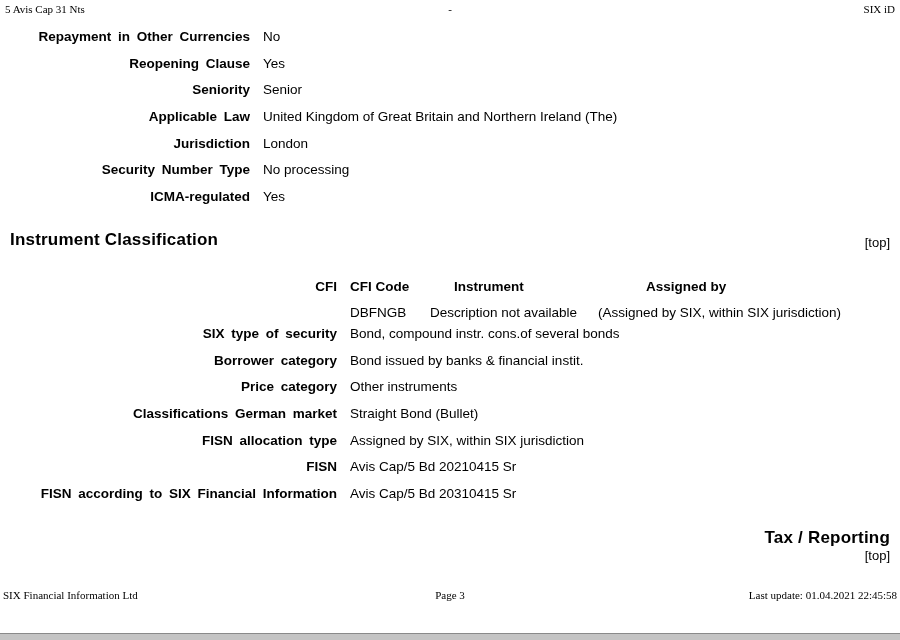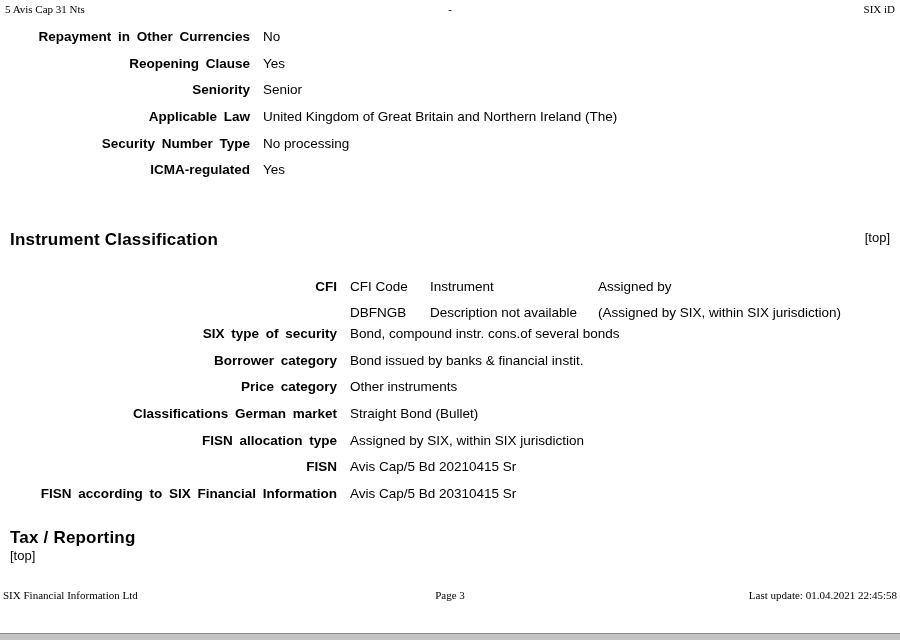--- a/index.html
+++ b/index.html
@@ -26,33 +26,33 @@
   .kv .label{font-weight:bold;text-align:right;word-spacing:3px;flex:none;}
   .kv .value{margin-left:13px;white-space:nowrap;}
   .s1{position:absolute;top:29px;left:0;right:0;}
   .s1 .label{width:250px;}
   .s2{position:absolute;top:326px;left:0;right:0;}
   .s2 .label{width:337px;}
 
   
   .heading{
     position:absolute;left:10px;right:10px;display:flex;
-    justify-content:space-between;align-items:flex-start;height:20px;
+    justify-content:space-between;align-items:flex-end;height:20px;
   }
   .heading .title{font-size:17px;font-weight:bold;letter-spacing:.2px;}
   .toplink{font-size:13px;color:#000;text-decoration:none;}
   #heading-classification{top:230px;}
   #heading-tax{top:528px;flex-direction:column;}
 
   
   .cfi{position:absolute;top:273px;left:0;display:flex;align-items:flex-start;}
   .cfi .cfi-label{width:337px;text-align:right;font-weight:bold;padding-top:6px;flex:none;}
   .cfi-table{margin-left:13px;}
   .cfi-row{display:flex;height:26px;align-items:center;white-space:nowrap;}
-  .cfi-head{font-weight:normal;}
+  .cfi-head{font-weight:bold;gap:24px;}
   .cfi-c1{width:80px;flex:none;}
   .cfi-c2{width:168px;flex:none;}
   .cfi-c3{flex:none;}
 
   
   .bottombar{
     position:absolute;left:0;right:0;bottom:0;height:6px;
     background:#c4c4c4;border-top:1px solid #8a8a8a;
   }
 </style>
@@ -76,20 +76,24 @@
       <span class="label">Reopening Clause</span>
       <span class="value">Yes</span>
     </div>
     <div class="kv">
       <span class="label">Seniority</span>
       <span class="value">Senior</span>
     </div>
     <div class="kv">
       <span class="label">Applicable Law</span>
       <span class="value">United Kingdom of Great Britain and Northern Ireland (The)</span>
+    </div>
+    <div class="kv">
+      <span class="label">Jurisdiction</span>
+      <span class="value">London</span>
     </div>
     <div class="kv">
       <span class="label">Security Number Type</span>
       <span class="value">No processing</span>
     </div>
     <div class="kv">
       <span class="label">ICMA-regulated</span>
       <span class="value">Yes</span>
     </div>
   </div>

